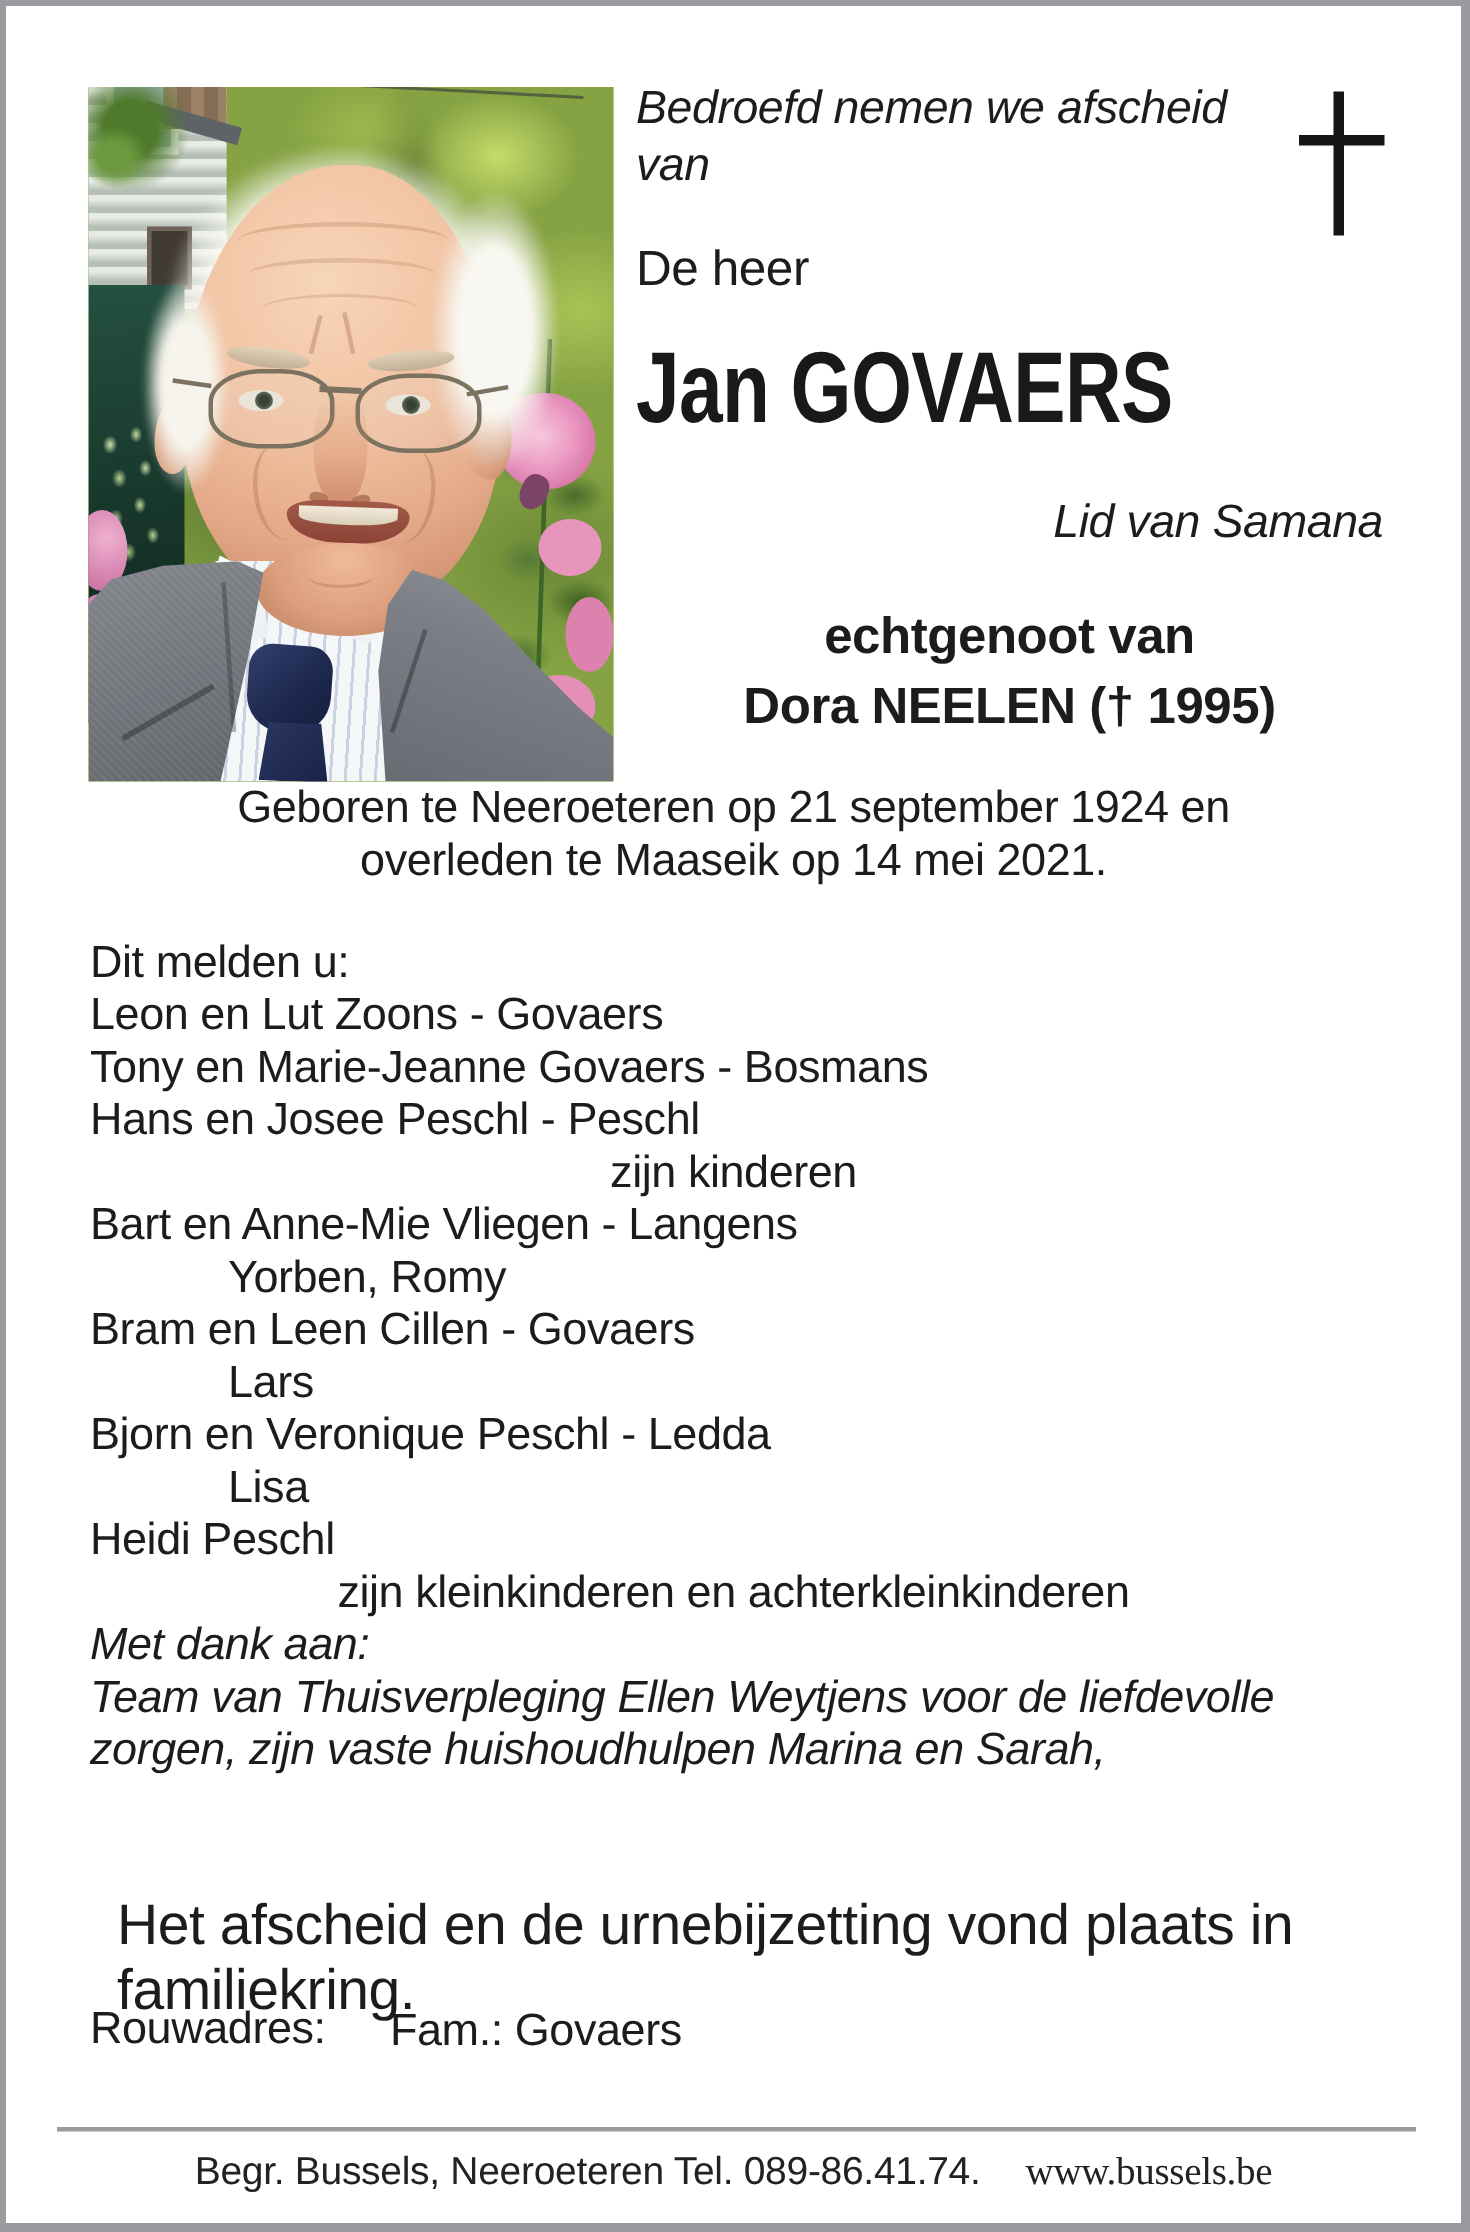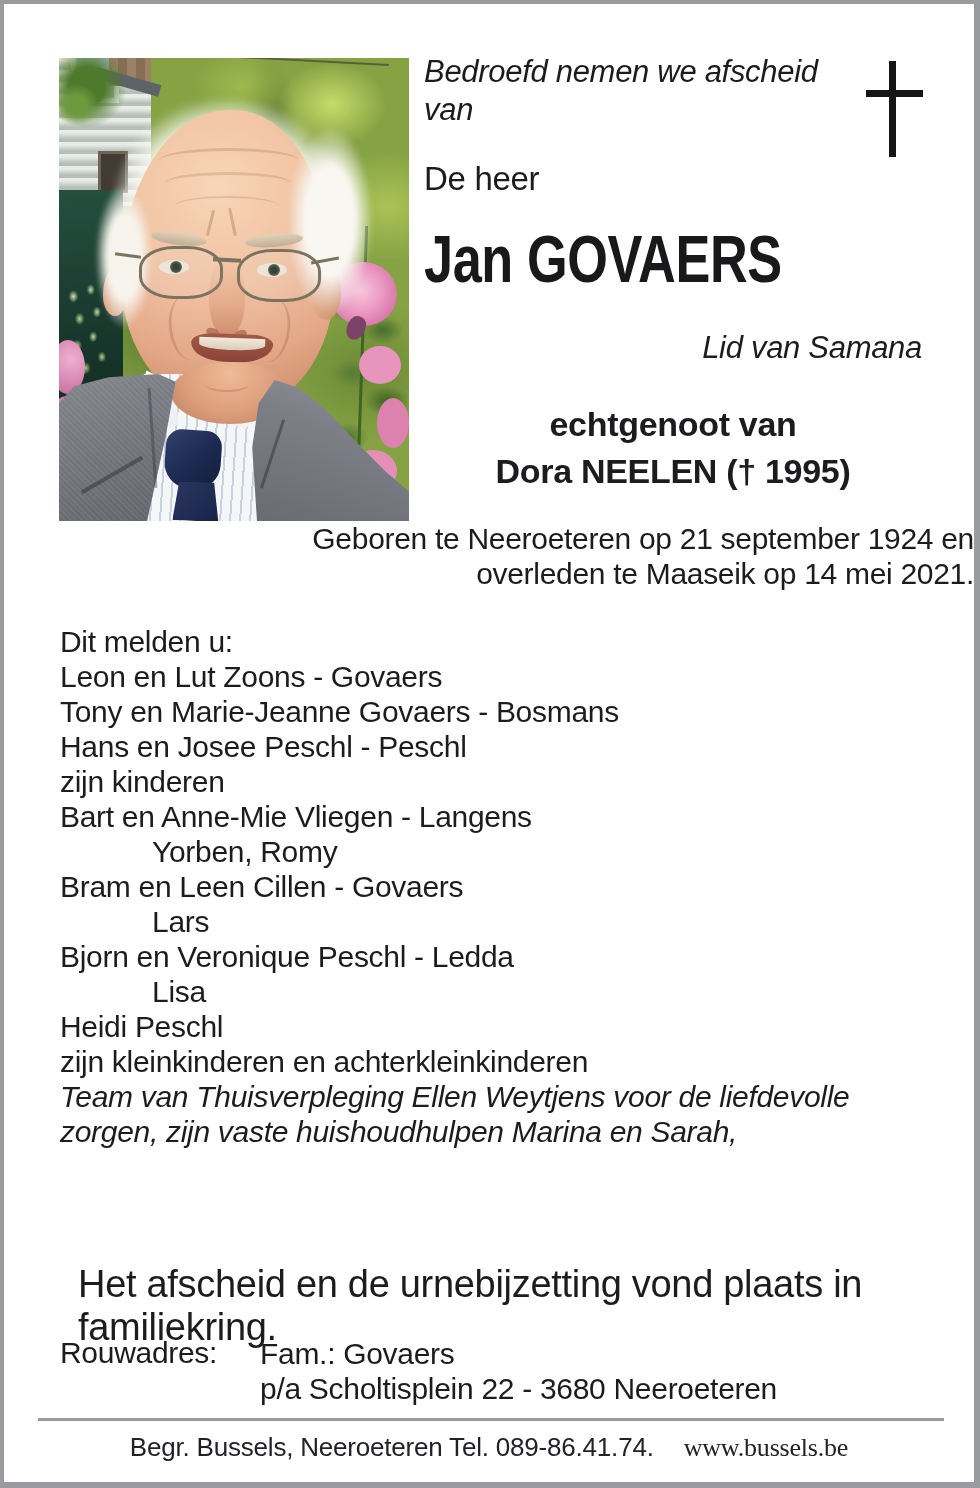--- a/index.html
+++ b/index.html
@@ -12,24 +12,24 @@
   .abs { position:absolute; }
   .card { left:4px; top:4px; width:970px; height:1478px; background:#ffffff; }
 
   
   .opening { left:424px; top:53px; font-size:31px; line-height:38px; font-style:italic; letter-spacing:-0.3px; }
   .salutation { left:424px; top:160px; font-size:33px; letter-spacing:-0.3px; }
   .deceased-name { left:424px; top:220px; font-size:67px; font-weight:bold; white-space:nowrap;
                    transform:scaleX(0.78); transform-origin:0 0; letter-spacing:-0.5px; color:#19191b; }
   .membership { left:424px; top:330px; width:498px; text-align:right; font-style:italic; font-size:31px; letter-spacing:-0.3px; }
   .spouse { left:424px; top:401px; width:498px; text-align:center; font-weight:bold; font-size:34px; line-height:47px; letter-spacing:-0.3px; }
-  .birthdeath { left:4px; top:521px; width:970px; text-align:right; font-size:30px; line-height:35px; letter-spacing:-0.3px; }
+  .birthdeath { left:4px; top:521px; width:970px; text-align:center; font-size:30px; line-height:35px; letter-spacing:-0.3px; }
   .family { left:60px; top:624px; width:858px; font-size:30px; line-height:35px; letter-spacing:-0.3px; }
   .family .indent { padding-left:92px; }
-  .family .right { text-align:left; }
+  .family .right { text-align:center; }
   .family .italic { font-style:italic; }
   .farewell { left:78px; top:1263px; font-size:38px; letter-spacing:-0.3px; }
   .address-label { left:60px; top:1336px; font-size:30px; letter-spacing:-0.3px; }
   .address-lines { left:260px; top:1336px; font-size:30px; line-height:35px; letter-spacing:-0.3px; }
   .footer { left:4px; top:1432px; width:970px; text-align:center; font-size:26px; color:#222226; letter-spacing:-0.2px; }
   .footer .website { margin-left:30px;font-family:Liberation Serif, serif; }
   .divider { left:38px; top:1418px; width:906px; height:3px; background:#9a9b9f; }
 
   
   .cross { left:866px; top:61px; width:57px; height:96px; }
@@ -282,28 +282,28 @@
   <div>Hans en Josee Peschl - Peschl</div>
   <div class="right">zijn kinderen</div>
   <div>Bart en Anne-Mie Vliegen - Langens</div>
   <div class="indent">Yorben, Romy</div>
   <div>Bram en Leen Cillen - Govaers</div>
   <div class="indent">Lars</div>
   <div>Bjorn en Veronique Peschl - Ledda</div>
   <div class="indent">Lisa</div>
   <div>Heidi Peschl</div>
   <div class="right">zijn kleinkinderen en achterkleinkinderen</div>
+  <div class="italic">Met dank aan:</div>
   <div class="italic">Team van Thuisverpleging Ellen Weytjens voor de liefdevolle</div>
   <div class="italic">zorgen, zijn vaste huishoudhulpen Marina en Sarah,</div>
 </div>
 
 <div class="abs farewell">Het afscheid en de urnebijzetting vond plaats in familiekring.</div>
 
 <div class="abs address-label">Rouwadres:</div>
 <div class="abs address-lines">
   <div>Fam.: Govaers</div>
-  <div>p/a Scholtisplein 22 - 3680 Neeroeteren</div>
 </div>
 
 <div class="abs divider"></div>
 <div class="abs footer">
   <span>Begr. Bussels, Neeroeteren Tel. 089-86.41.74.</span><span class="website">www.bussels.be</span>
 </div>
 
 </body></html>

